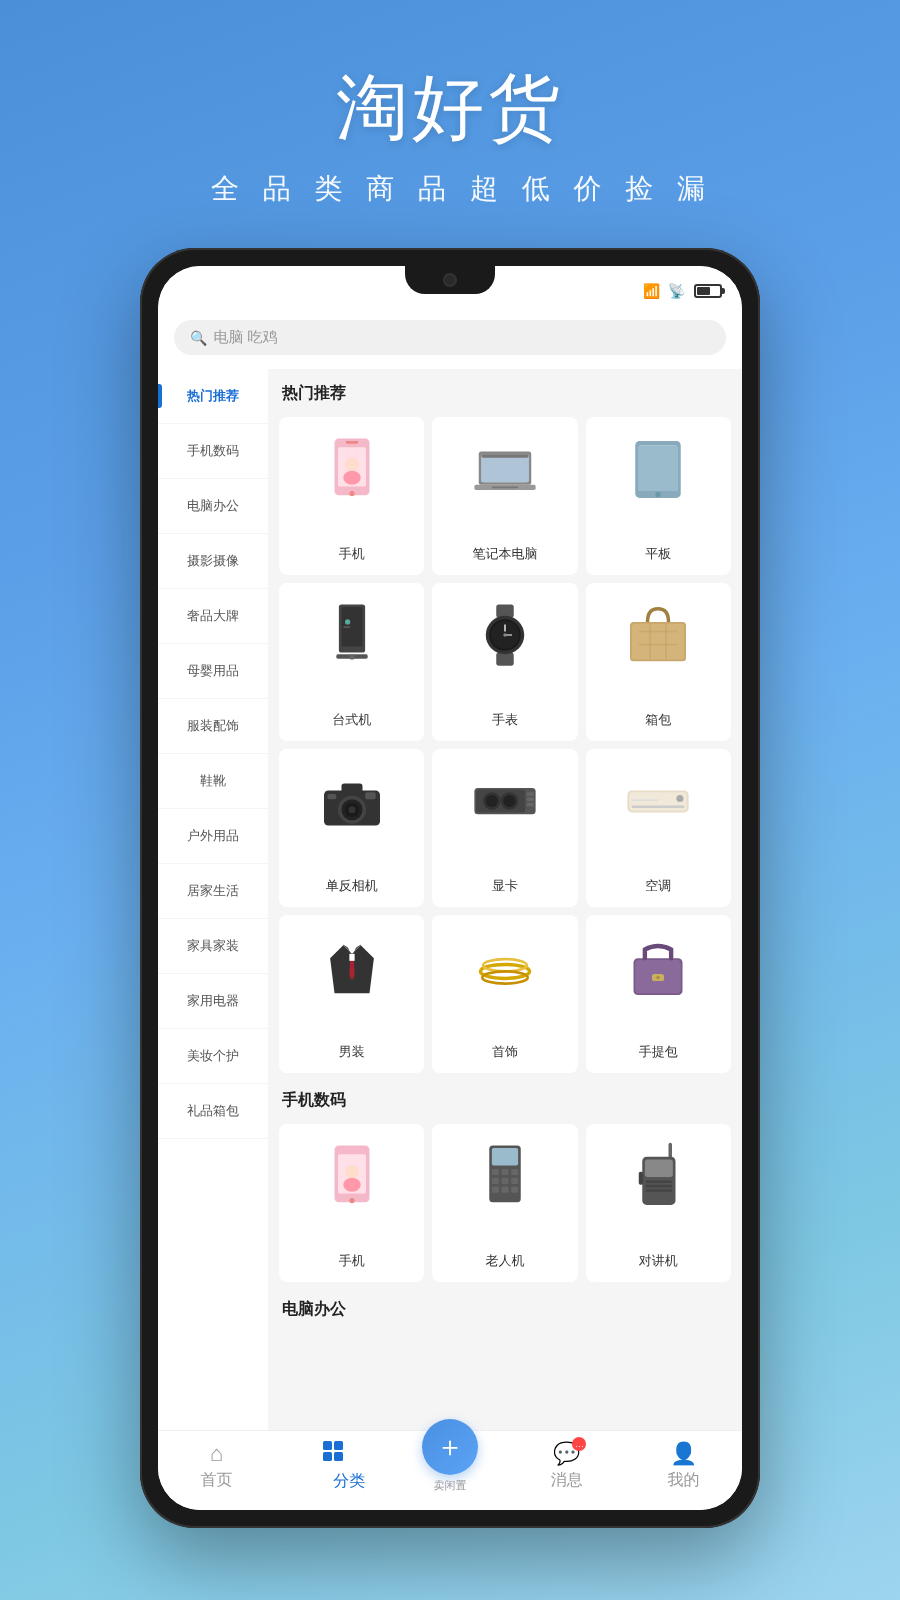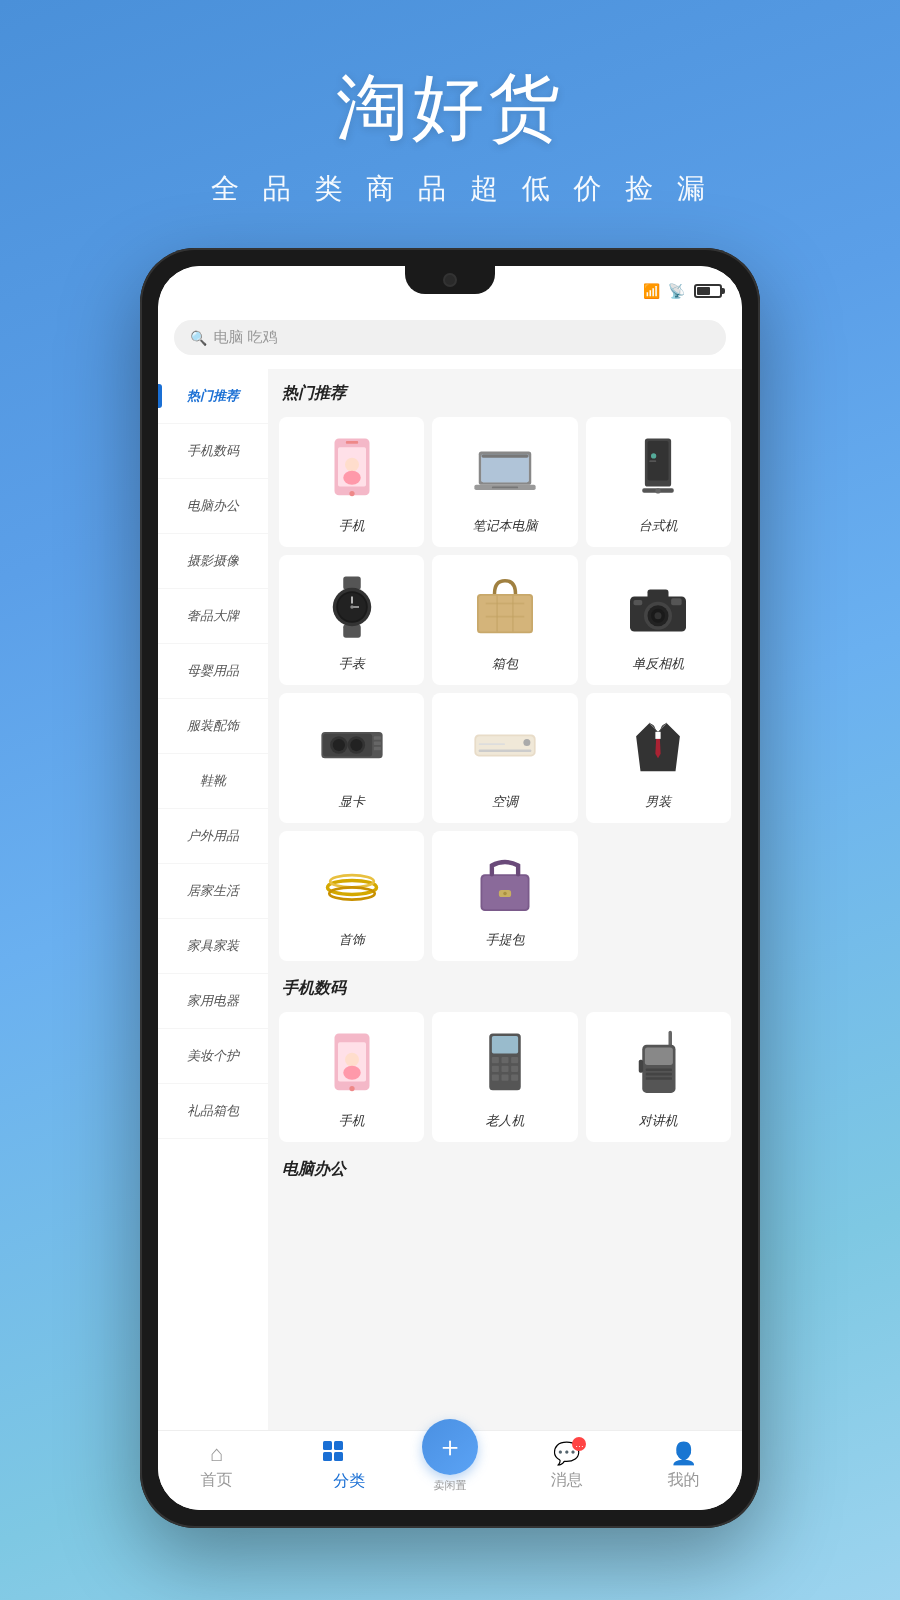--- a/index.html
+++ b/index.html
@@ -138,21 +138,20 @@
     }
     .search-icon-text { color: #999; font-size: 14px; }
     .search-placeholder { color: #999; font-size: 15px; }
 
     
     .main-content {
       flex: 1;
       display: flex;
       overflow: hidden;
       background: #f5f5f5;
-      font-style: italic;
     }
 
     
     .sidebar {
       width: 110px;
       background: white;
       overflow-y: auto;
       flex-shrink: 0;
     }
     .sidebar::-webkit-scrollbar { display: none; }
@@ -226,20 +225,21 @@
       overflow: hidden;
     }
     .product-image svg, .product-image img {
       max-width: 100%;
       max-height: 100%;
     }
     .product-name {
       font-size: 13px;
       color: #333;
       text-align: center;
+      margin-top: 28px;
     }
 
     
     .bottom-nav {
       height: 80px;
       background: white;
       display: flex;
       align-items: center;
       justify-content: space-around;
       border-top: 1px solid #eee;
@@ -385,20 +385,31 @@
 
                 <rect x="13" y="23" width="54" height="32" rx="2" fill="#b0c4d8"></rect>
                 <rect x="13" y="23" width="54" height="4" rx="2" fill="#777"></rect>
                 <rect x="5" y="58" width="70" height="6" rx="2" fill="#999"></rect>
                 <rect x="25" y="60" width="30" height="2" rx="1" fill="#777"></rect>
               </svg>
             </div>
             <div class="product-name">笔记本电脑</div>
           </div>
 
+          <div class="product-item">
+            <div class="product-image">
+              <svg viewBox="0 0 80 80" width="70" height="70">
+                <rect x="14" y="8" width="52" height="65" rx="5" fill="#8ab"></rect>
+                <rect x="18" y="13" width="44" height="52" rx="2" fill="#def"></rect>
+                <circle cx="40" cy="69" r="3" fill="#6899aa"></circle>
+                <rect x="18" y="13" width="44" height="52" rx="2" fill="#9bc"></rect>
+              </svg>
+            </div>
+            <div class="product-name">平板</div>
+          </div>
 
           <div class="product-item">
             <div class="product-image">
               <svg viewBox="0 0 80 80" width="70" height="70">
                 <rect x="25" y="5" width="30" height="55" rx="3" fill="#444"></rect>
                 <rect x="28" y="8" width="24" height="45" rx="2" fill="#333"></rect>
                 <rect x="22" y="62" width="36" height="5" rx="2" fill="#555"></rect>
                 <circle cx="40" cy="65" r="3" fill="#666"></circle>
 
                 <rect x="30" y="30" width="8" height="2" rx="1" fill="#555"></rect>

